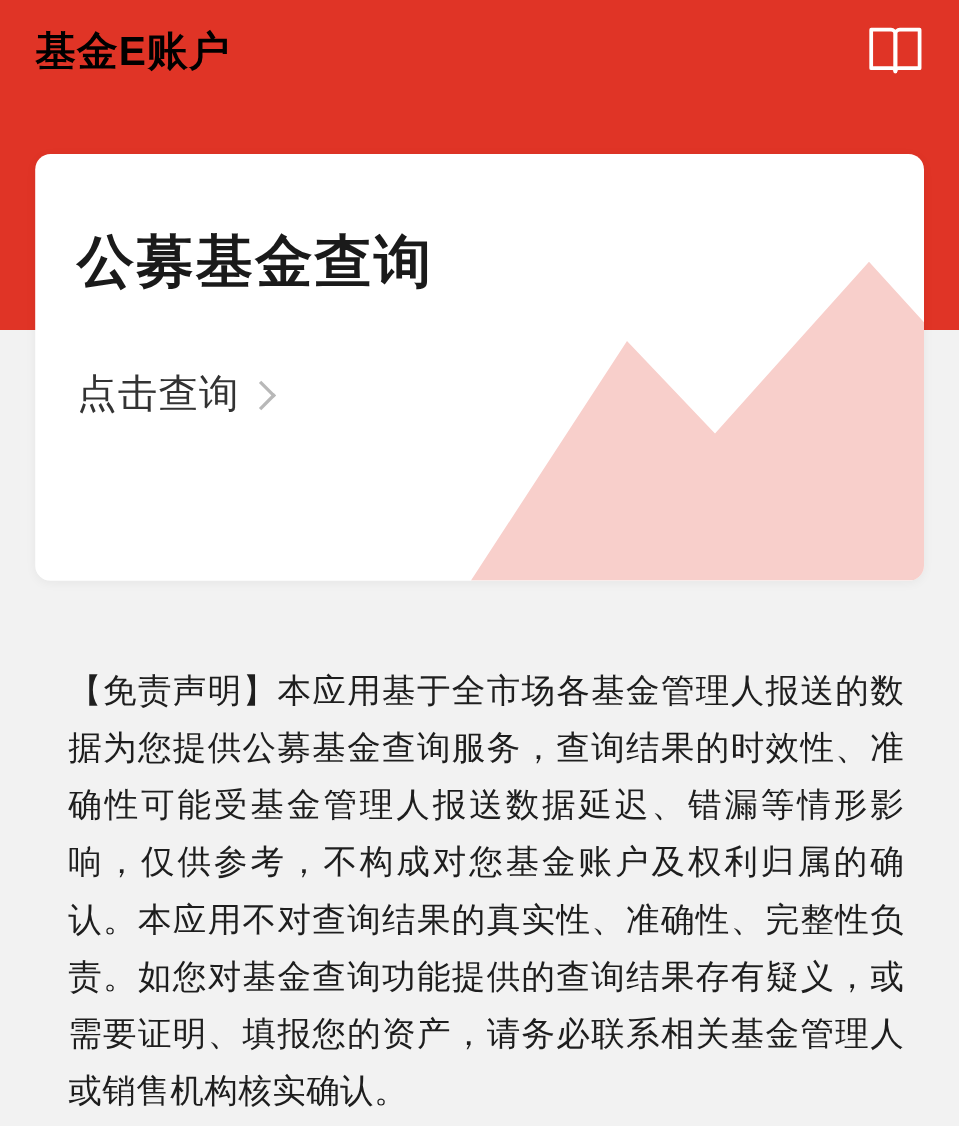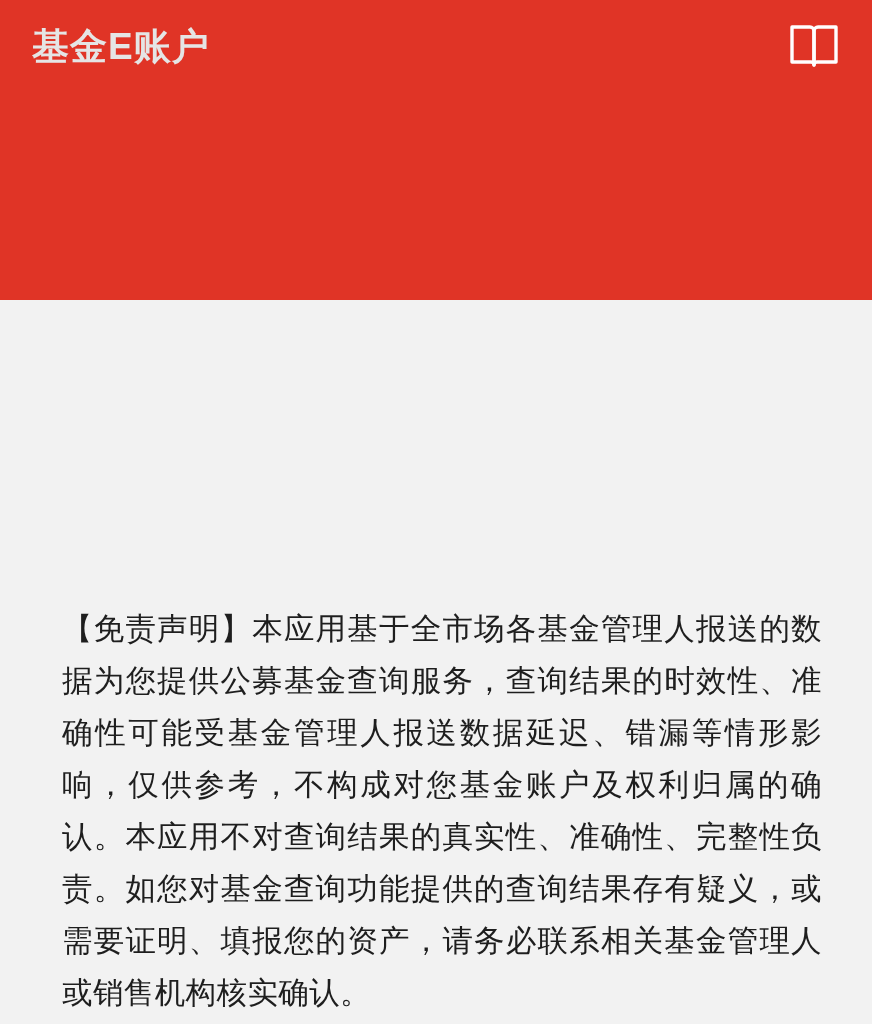--- a/index.html
+++ b/index.html
@@ -36,21 +36,21 @@
     left: 0;
     width: 872px;
     height: 92px;
     display: flex;
     align-items: center;
     justify-content: space-between;
     padding: 0 32px;
     box-sizing: border-box;
   }
   .header-title {
-    color: #e5e5e5;
+    color: #000000;
     font-size: 37px;
     font-weight: bold;
     letter-spacing: 1px;
     line-height: 1;
   }
   .header-actions {
     display: flex;
     align-items: center;
   }
   .book-icon {
@@ -143,18 +143,31 @@
         <span>
           <svg class="book-icon" viewBox="0 0 52 46" fill="none" xmlns="http://www.w3.org/2000/svg">
             <path d="M4 4 H22 C24.2 4 26 5.8 26 8 V42 C26 40.3 24.7 39 23 39 H4 Z" stroke="#ffffff" stroke-width="3.4" stroke-linejoin="round" fill="none"></path>
             <path d="M48 4 H30 C27.8 4 26 5.8 26 8 V42 C26 40.3 27.3 39 29 39 H48 Z" stroke="#ffffff" stroke-width="3.4" stroke-linejoin="round" fill="none"></path>
           </svg>
         </span>
       </div>
     </div>
   </div>
 
+  <div class="card">
+    <div class="card-deco">
+      <svg width="520" height="330" viewBox="0 0 520 330" xmlns="http://www.w3.org/2000/svg">
+        <path d="M0 330 L108 330 L250 112 L330 196 L470 40 L520 95 L520 330 Z" fill="#f8cfcb"></path>
+        <path d="M0 330 L0 330 Z" fill="#f8cfcb"></path>
+      </svg>
+    </div>
+    <div class="card-title">公募基金查询</div>
+    <div class="card-link">
+      <span>点击查询</span>
+      <span class="chev"></span>
+    </div>
+  </div>
 
   <div class="disclaimer">
     <b>【免责声明】</b><span>本应用基于全市场各基金管理人报送的数据为您提供公募基金查询服务，查询结果的时效性、准确性可能受基金管理人报送数据延迟、错漏等情形影响，</span><b>仅供参考，不构成对您基金账户及权利归属的确认</b><span>。本应用不对查询结果的真实性、准确性、完整性负责。如您对基金查询功能提供的查询结果存有疑义，或需要证明、填报您的资产，</span><b>请务必联系相关基金管理人或销售机构核实确认。</b>
   </div>
 
 </div>
 
 </body></html>

